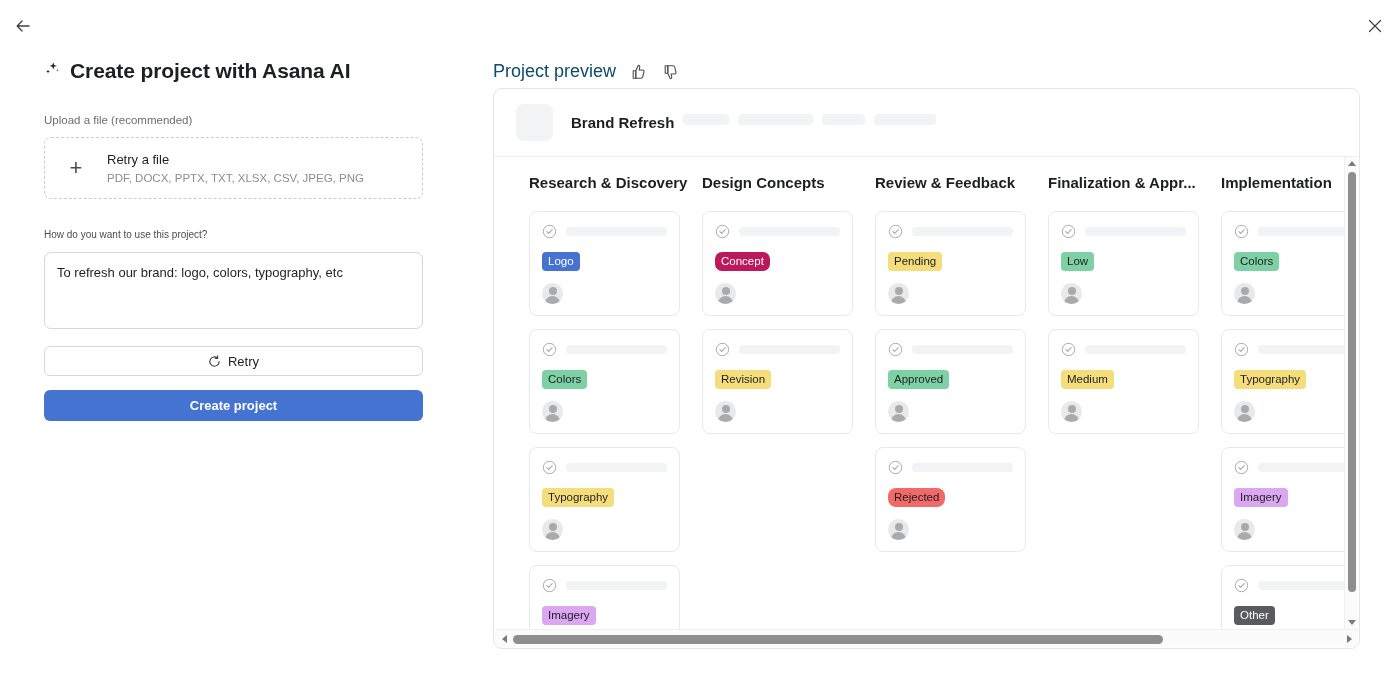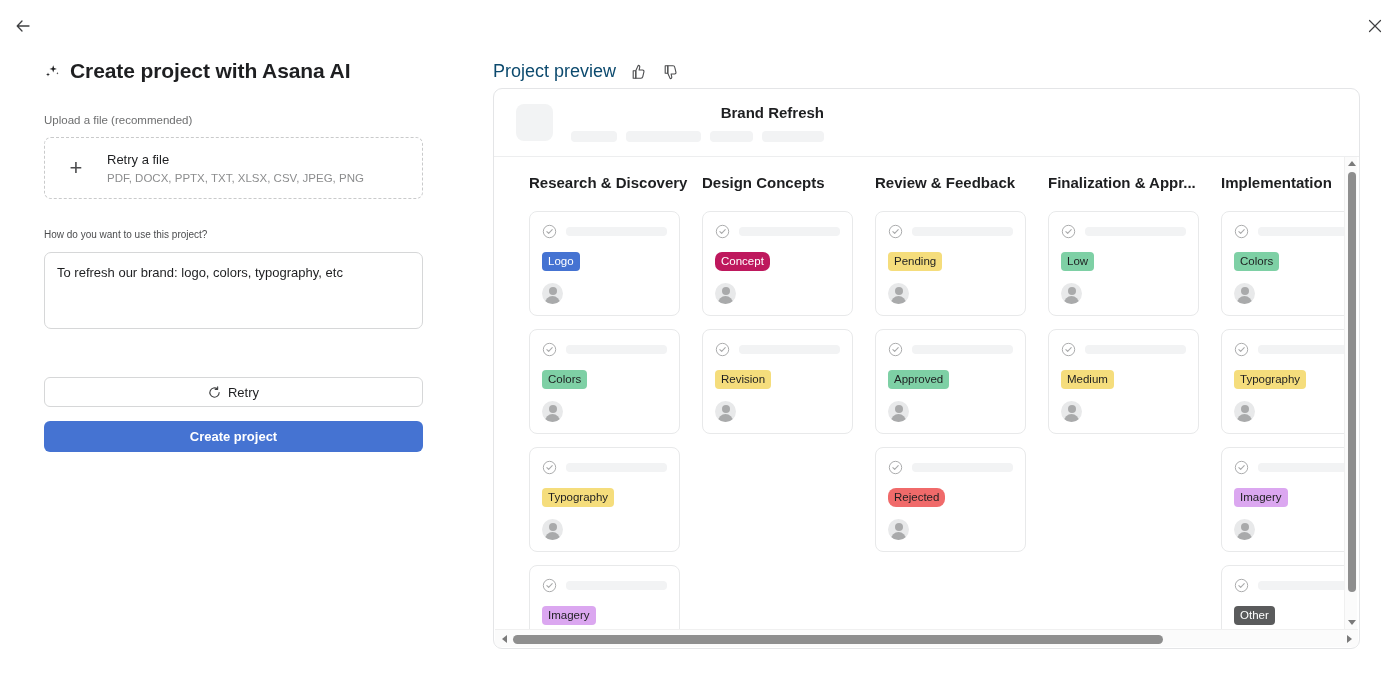--- a/index.html
+++ b/index.html
@@ -22,21 +22,21 @@
   .close-btn {
     position: absolute; right: 12px; top: 13px;
     width: 26px; height: 26px;
     display: flex; align-items: center; justify-content: center;
     cursor: pointer; border-radius: 4px;
   }
 
   
   .left-panel { position: absolute; left: 44px; top: 58px; width: 400px; }
 
-  .title-row { display: flex; align-items: flex-end; gap: 8px; }
+  .title-row { display: flex; align-items: center; gap: 8px; }
   .sparkle-icon { width: 18px; height: 20px; flex: none; display: block; }
   .page-title {
     font-size: 21px; font-weight: bold; color: #1e1f21;
     letter-spacing: -0.1px; line-height: 26px;
   }
 
   .intro {
     margin-top: 12px;
     font-size: 13.5px; line-height: 22px; color: #6d6e6f;
     width: 378px;
@@ -71,21 +71,21 @@
     margin-top: 9px;
     width: 379px; height: 77px;
     border: 1px solid #d6d7d8; border-radius: 7px;
     padding: 11px 12px;
     font-size: 13px; color: #1e1f21; line-height: 18px;
     font-family: "Liberation Sans", sans-serif;
     resize: none; outline: none; background: #fff;
   }
 
   .retry-btn {
-    margin-top: 44px;
+    margin-top: 13px;
     width: 379px; height: 30px;
     border: 1px solid #d6d7d8; border-radius: 6px;
     background: #fff; cursor: pointer;
     display: flex; align-items: center; justify-content: center; gap: 7px;
     font-size: 13px; color: #1e1f21;
     font-family: "Liberation Sans", sans-serif;
   }
   .retry-icon { width: 13px; height: 13px; display: block; }
 
   .create-btn {
@@ -113,21 +113,21 @@
     border: 1px solid #e4e5e7;
     border-radius: 9px;
     overflow: hidden;
   }
 
   .proj-header {
     height: 68px; border-bottom: 1px solid #edeeef;
     display: flex; align-items: center; padding-left: 22px; gap: 18px;
   }
   .proj-thumb { width: 37px; height: 37px; border-radius: 8px; background: #f2f3f4; }
-  .proj-meta { display: flex; flex-direction: column; gap: 9px; text-align: right; }
+  .proj-meta { display: flex; flex-direction: row; gap: 9px; text-align: right; }
   .proj-name { font-size: 15px; font-weight: bold; color: #1e1f21; line-height: 18px; }
   .skel-row { display: flex; gap: 9px; }
   .skel { height: 11px; border-radius: 4px; background: #f2f3f4; }
 
   .board-wrap { position: relative; height: 492px; }
   .board {
     position: absolute; inset: 0 13px 20px 0;
     display: flex; gap: 0px; padding: 17px 0 0 0;
     overflow: hidden;
   }

